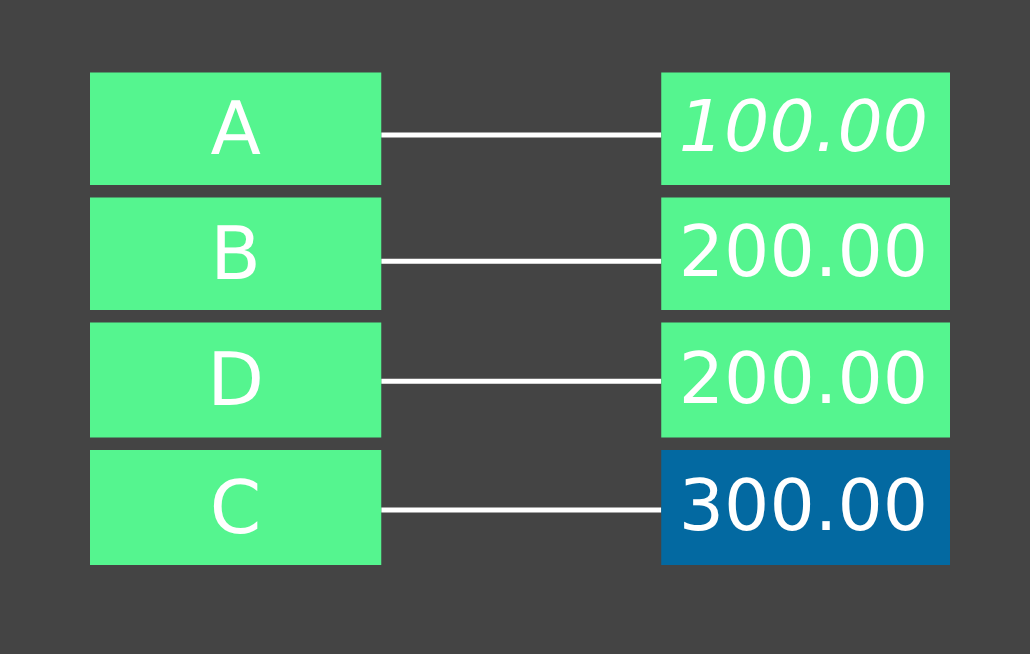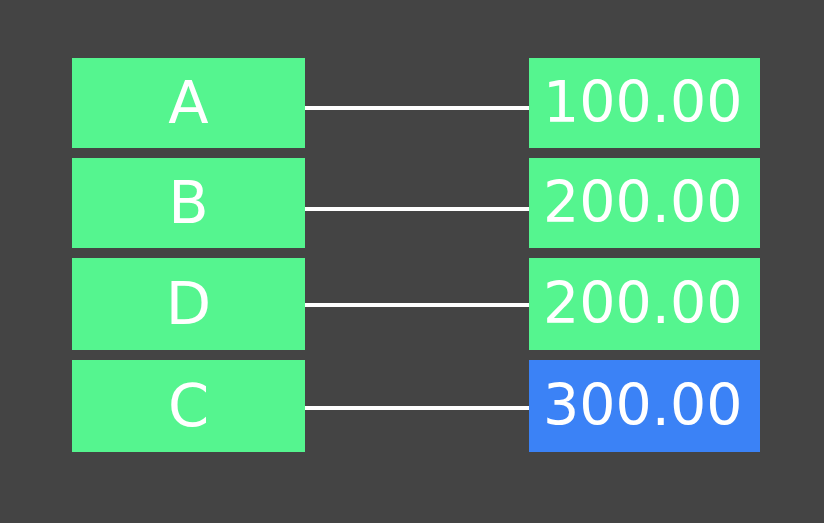--- a/index.html
+++ b/index.html
@@ -73,26 +73,26 @@
   <div class="node source" style="left: 72px; top: 158px; width: 233px; height: 90px; background: rgb(85, 245, 143);">
     <span class="node-label">B</span>
   </div>
   <div class="node source" style="left: 72px; top: 258px; width: 233px; height: 92px; background: rgb(85, 245, 143);">
     <span class="node-label">D</span>
   </div>
   <div class="node source" style="left: 72px; top: 360px; width: 233px; height: 92px; background: rgb(85, 245, 143);">
     <span class="node-label">C</span>
   </div>
 
-  <div class="node target" style="left: 529px; top: 58px; width: 231px; height: 90px; background: rgb(85, 245, 143);">
+  <div class="node target" style="left: 529px; top: 58px; width: 231px; height: 90px; background: rgb(85, 245, 143); font-style: italic;">
     <span class="node-label">100.00</span>
   </div>
   <div class="node target" style="left: 529px; top: 158px; width: 231px; height: 90px; background: rgb(85, 245, 143);">
     <span class="node-label">200.00</span>
   </div>
   <div class="node target" style="left: 529px; top: 258px; width: 231px; height: 92px; background: rgb(85, 245, 143);">
     <span class="node-label">200.00</span>
   </div>
-  <div class="node target" style="left: 529px; top: 360px; width: 231px; height: 92px; background: #3b82f6;">
+  <div class="node target" style="left: 529px; top: 360px; width: 231px; height: 92px; background: #0369a1;">
     <span class="node-label">300.00</span>
   </div>
 
 </div>
 
 </body></html>

